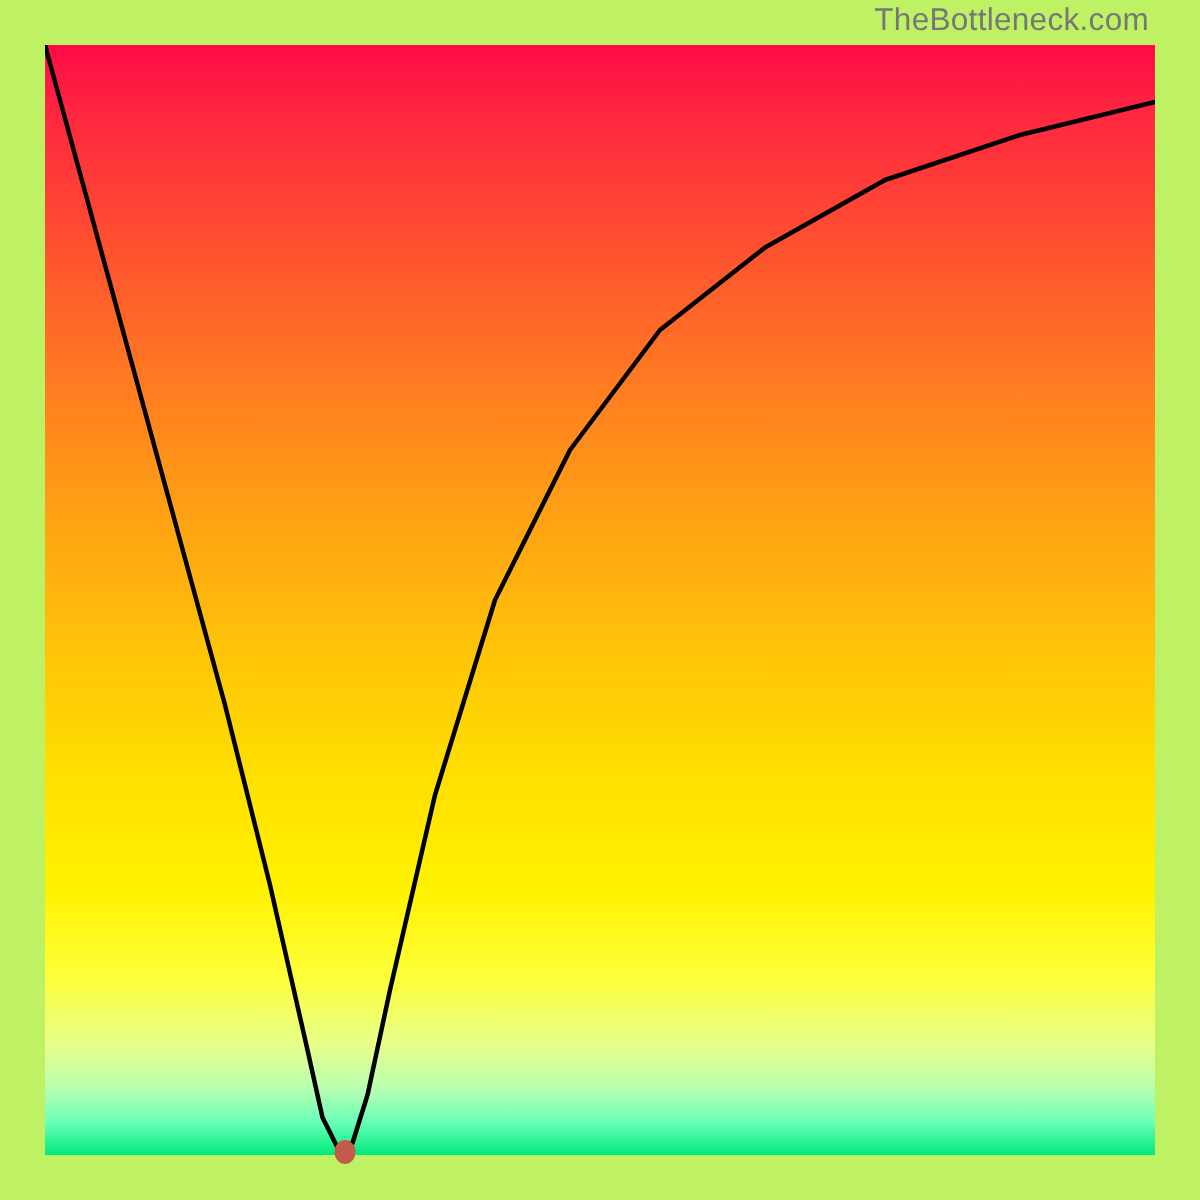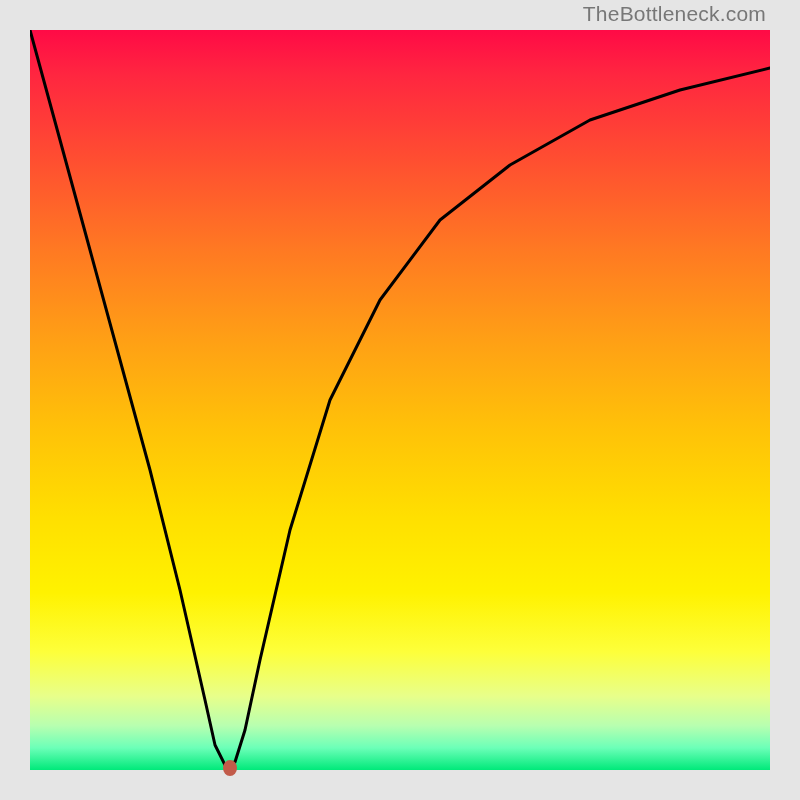--- a/index.html
+++ b/index.html
@@ -9,21 +9,21 @@
     height: 800px;
     background: #000;
     overflow: hidden;
   }
   .frame {
     position: absolute;
     top: 0;
     left: 0;
     width: 800px;
     height: 800px;
-    background: #e5e5e5;
+    background: #bef264;
   }
   .plot-area {
     position: absolute;
     top: 30px;
     left: 30px;
     width: 740px;
     height: 740px;
     background: linear-gradient(to bottom,
       #ff0a46 0%,
       #ff2640 6%,

